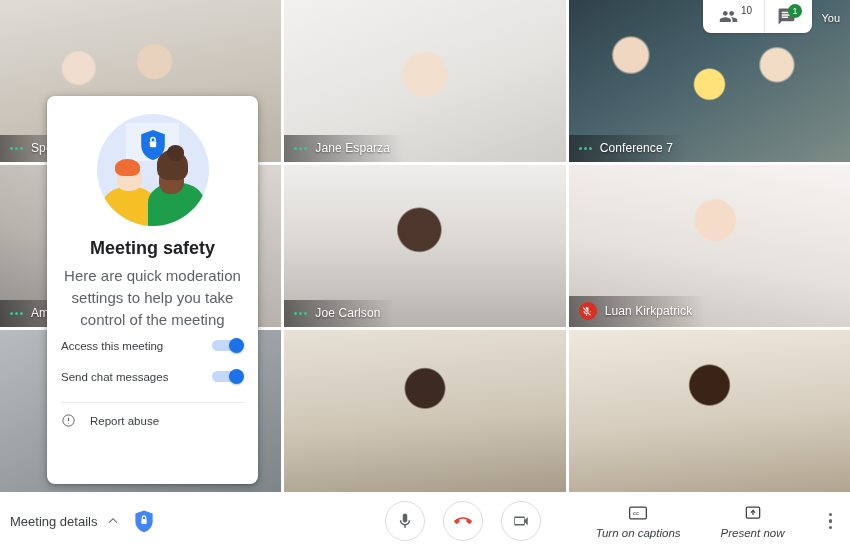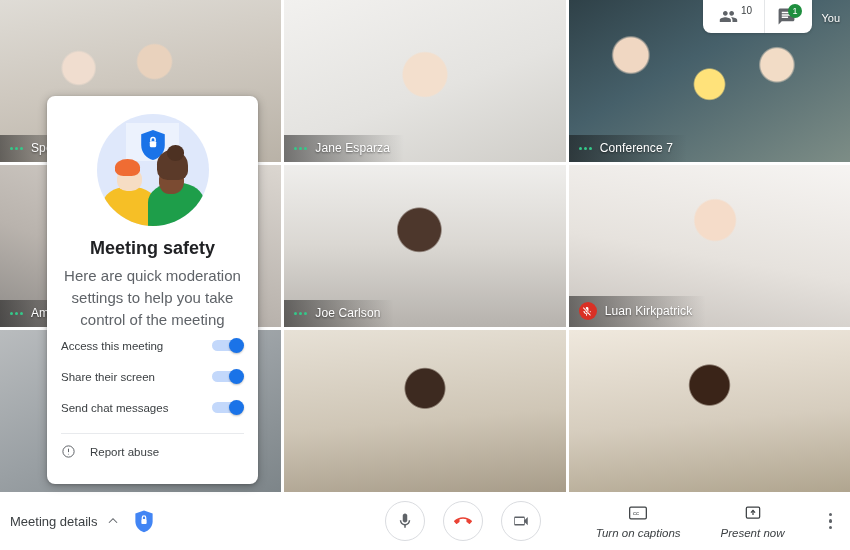--- a/index.html
+++ b/index.html
@@ -350,27 +350,20 @@
 
 
     <div class="toggle-row">
       <span>Access this meeting</span>
       <span class="switch">
           <span class="track"></span>
           <span class="knob"></span>
         </span>
     </div>
     <div class="toggle-row">
-      <span>Share their screen</span>
-      <span class="switch">
-          <span class="track"></span>
-          <span class="knob"></span>
-        </span>
-    </div>
-    <div class="toggle-row">
       <span>Send chat messages</span>
       <span class="switch">
           <span class="track"></span>
           <span class="knob"></span>
         </span>
     </div>
 
     <div class="panel-divider"></div>
 
     <div class="action-row">

